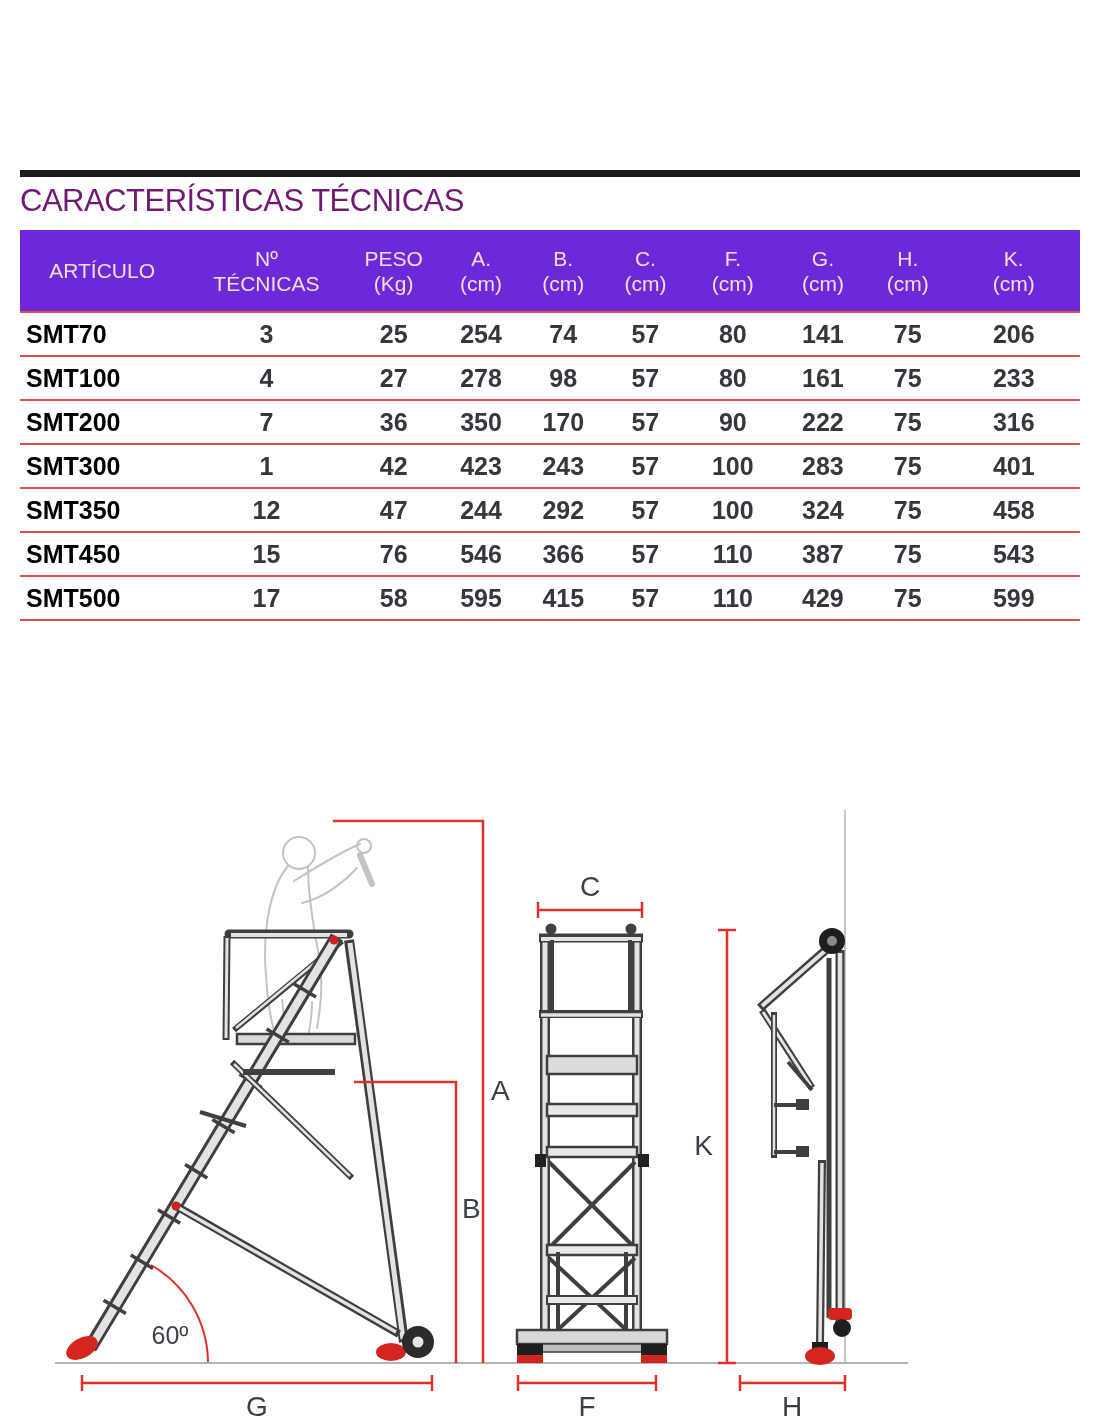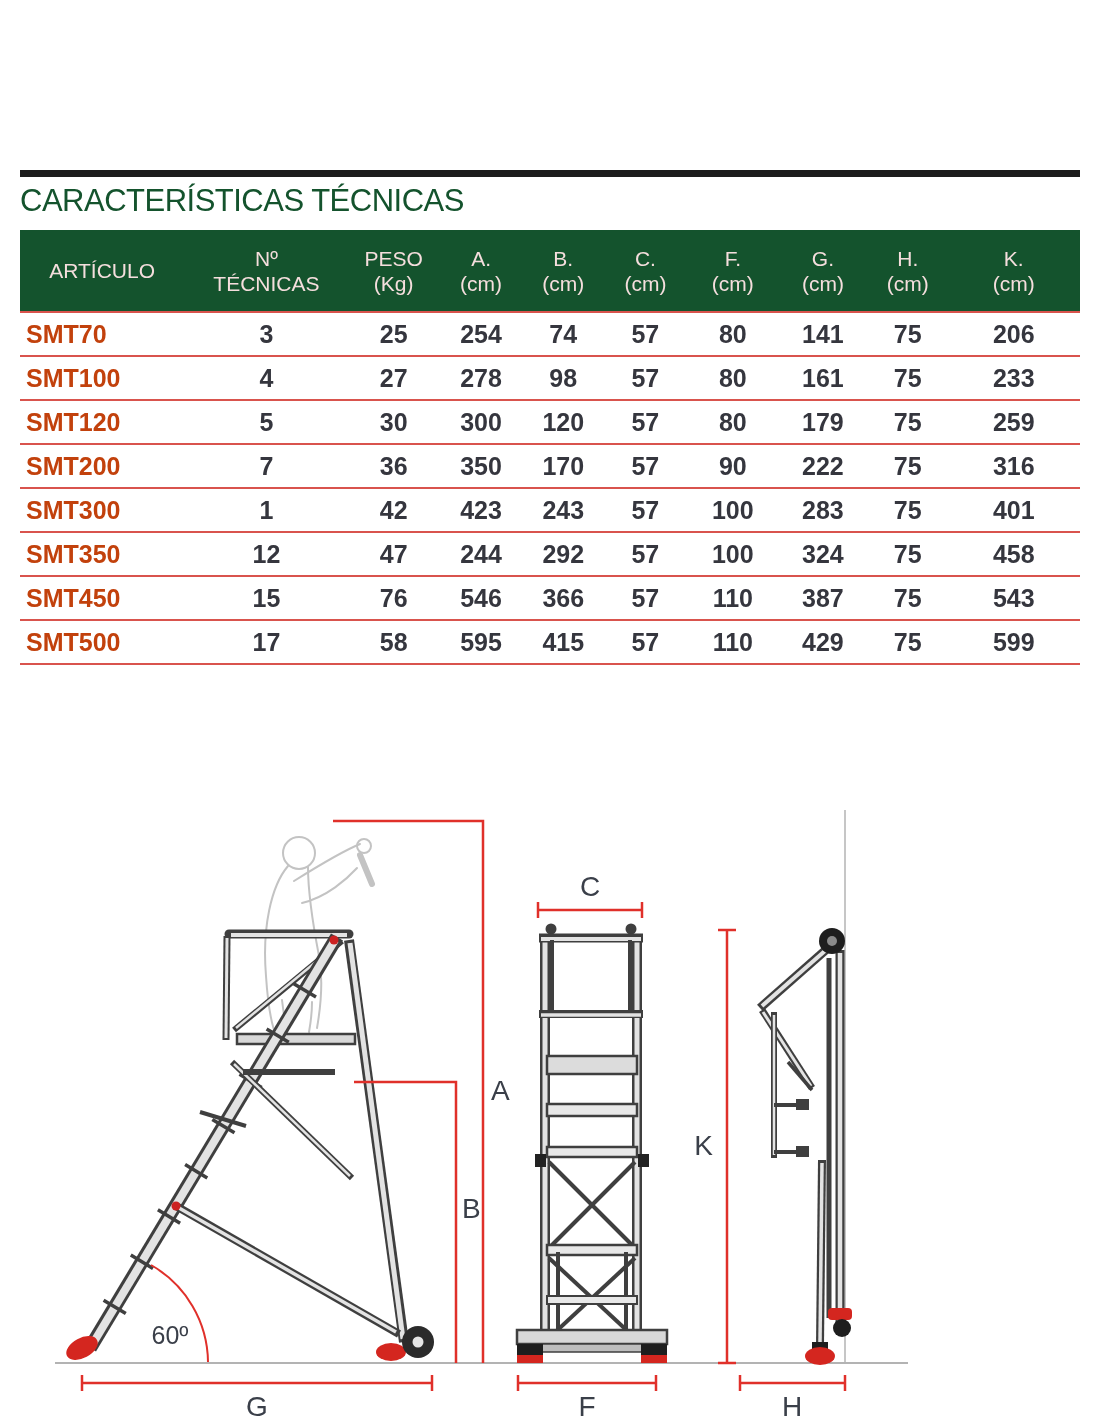--- a/index.html
+++ b/index.html
@@ -3,41 +3,41 @@
 <meta charset="utf-8">
 <style>
   html,body{margin:0;padding:0;}
   body{
     width:1100px;height:1422px;position:relative;background:#ffffff;
     font-family:"Liberation Sans", sans-serif;overflow:hidden;
   }
   .black-bar{position:absolute;left:20px;top:170px;width:1060px;height:7px;background:#1c1c1c;}
   .page-title{
     position:absolute;left:20px;top:183px;width:800px;
-    font-size:31px;color:#14532d;letter-spacing:-0.5px;white-space:nowrap;
+    font-size:31px;color:#701a75;letter-spacing:-0.5px;white-space:nowrap;
   }
   table.spec{
     position:absolute;left:20px;top:230px;width:1060px;
     border-collapse:collapse;table-layout:fixed;
   }
-  table.spec thead tr{background:#14532d;height:82px;}
+  table.spec thead tr{background:#6d28d9;height:82px;}
   table.spec th{
     color:#f5dedd;font-weight:normal;font-size:21px;line-height:25px;
     text-align:center;vertical-align:middle;padding:0;
   }
   table.spec th.art{text-align:center;}
   table.spec tbody tr{height:44px;}
   table.spec tbody tr{border-bottom:2px solid #d9534d;}
   table.spec tbody tr:first-child{border-top:2px solid #d9534d;}
   table.spec td{
     font-size:25px;font-weight:bold;color:#35363e;text-align:center;
     vertical-align:middle;padding:0;white-space:nowrap;
   }
   table.spec td.model{
-    color:#c2410c;text-align:left;padding-left:6px;font-size:25px;
+    color:#000000;text-align:left;padding-left:6px;font-size:25px;
   }
   .model-wrap{display:flex;align-items:center;gap:22px;}
   .figure-area{position:absolute;left:0;top:810px;width:1100px;height:612px;}
   svg text{font-family:"Liberation Sans", sans-serif;}
   .dim-label{fill:#3a3f49;font-size:28px;}
   .angle-label{fill:#3a3f49;font-size:25px;}
 </style>
 </head>
 <body>
 
@@ -129,36 +129,20 @@
         <td>98</td>
         <td>57</td>
         <td>80</td>
         <td>161</td>
         <td>75</td>
         <td>233</td>
       </tr>
       <tr>
         <td class="model">
           <span class="model-wrap">
-            <span>SMT120</span>
-          </span>
-        </td>
-        <td>5</td>
-        <td>30</td>
-        <td>300</td>
-        <td>120</td>
-        <td>57</td>
-        <td>80</td>
-        <td>179</td>
-        <td>75</td>
-        <td>259</td>
-      </tr>
-      <tr>
-        <td class="model">
-          <span class="model-wrap">
             <span>SMT200</span>
           </span>
         </td>
         <td>7</td>
         <td>36</td>
         <td>350</td>
         <td>170</td>
         <td>57</td>
         <td>90</td>
         <td>222</td>

